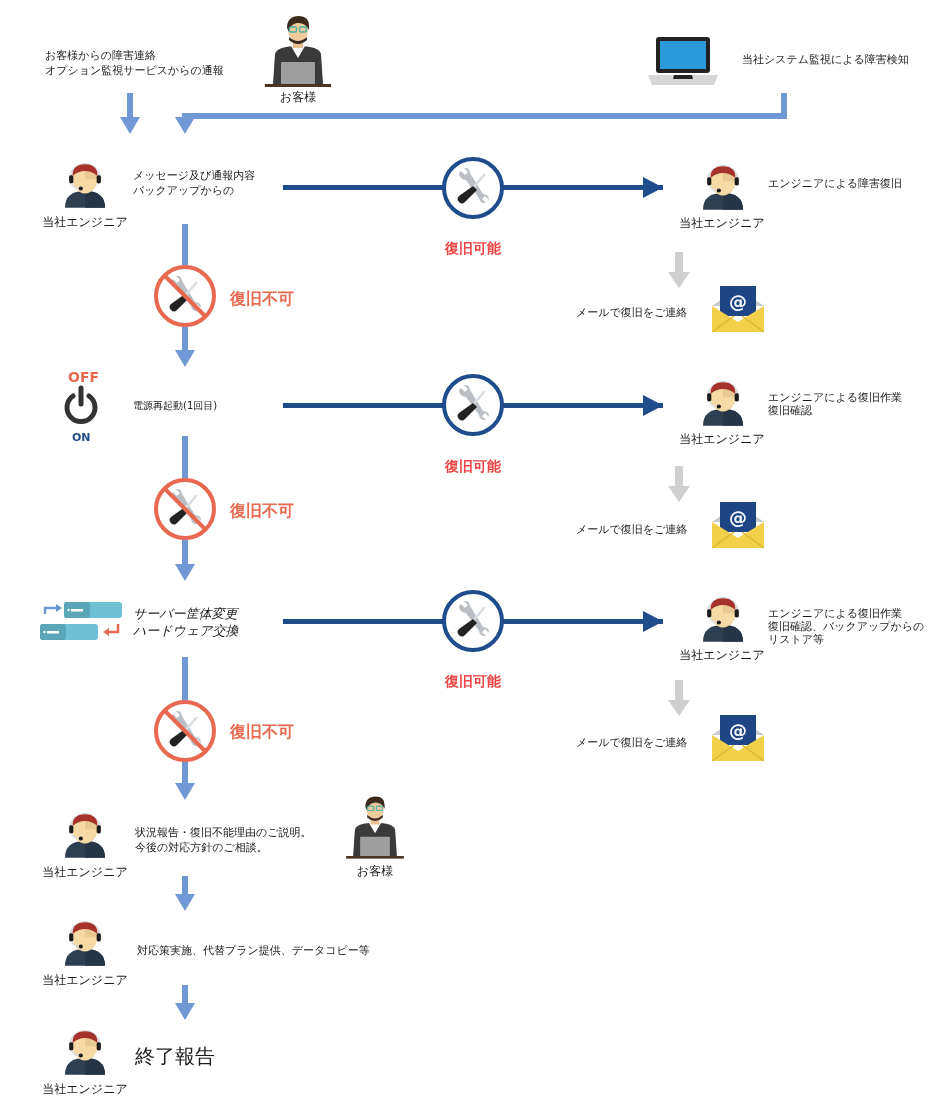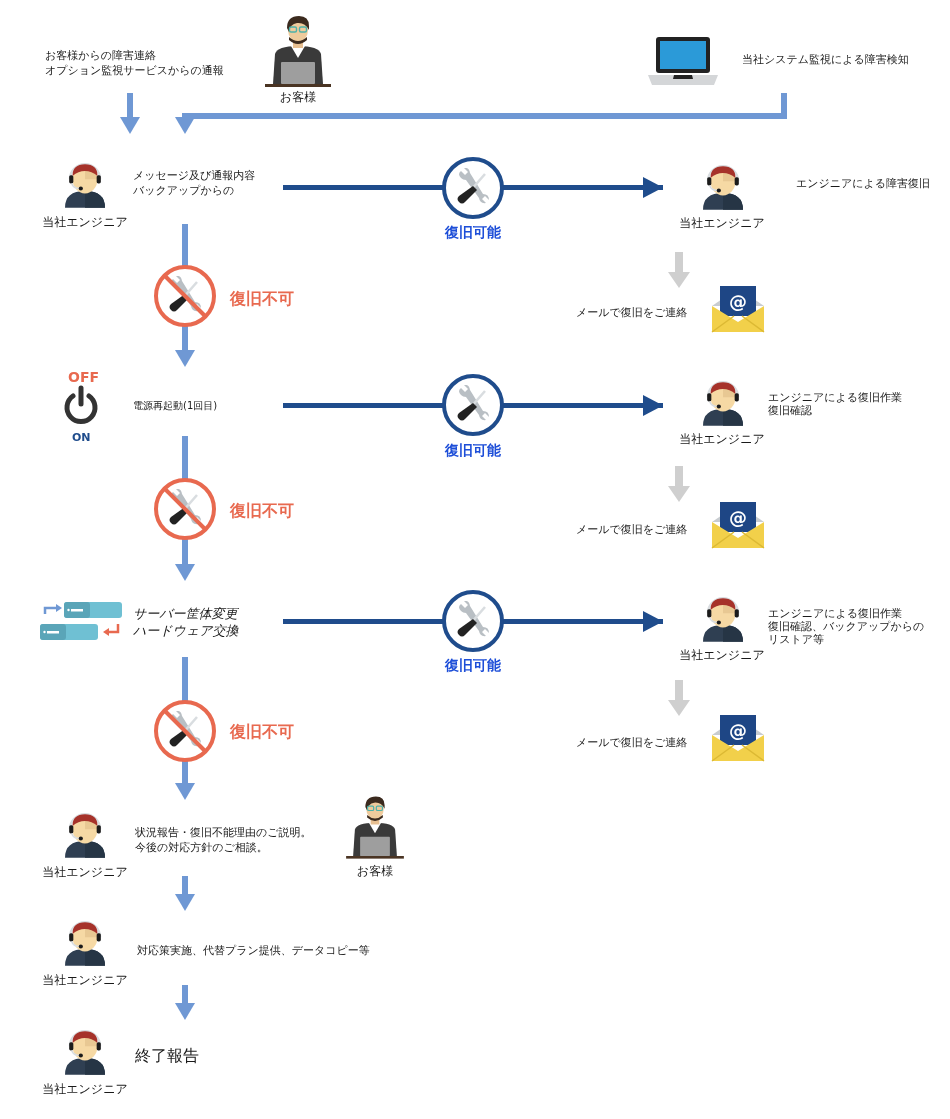--- a/index.html
+++ b/index.html
@@ -1,22 +1,22 @@
 <!DOCTYPE html>
 <html><head>
 <meta charset="utf-8">
 <style>
   html, body { margin:0; padding:0; background:#ffffff; }
   body { width:950px; height:1119px; position:relative; overflow:hidden;
          font-family:"DejaVu Sans","Liberation Sans",sans-serif; color:#222; }
   .abs { position:absolute; }
   .txt { font-size:11px; line-height:15px; color:#1a1a1a; white-space:nowrap; }
-  .txt-lg { font-size:16px; line-height:18px; color:#1a1a1a; white-space:nowrap; }
+  .txt-lg { font-size:20px; line-height:18px; color:#1a1a1a; white-space:nowrap; }
   .lbl { font-size:12px; line-height:12px; color:#1a1a1a; text-align:center; white-space:nowrap; }
-  .ok { font-size:14px; font-weight:bold; color:#1d4ed8; text-align:center; white-space:nowrap; }
+  .ok { font-size:14px; font-weight:bold; color:#ef4444; text-align:center; white-space:nowrap;margin-top:16px; }
   .ng { font-size:16px; font-weight:bold; color:#e8694f; white-space:nowrap; }
   .off { font-size:14px; font-weight:bold; color:#e8694f; }
   .on { font-size:11px; font-weight:bold; color:#1f4c8c; }
   svg { display:block; overflow:visible; }
 </style>
 </head>
 <body>
 
 <svg width="0" height="0" style="position:absolute">
   <defs>
@@ -164,21 +164,21 @@
   </svg>
 </div>
 <div class="abs ok" style="left:423px;top:224px;width:100px;">復旧可能</div>
 
 <div class="abs" style="left:698px;top:152px;width:50px;height:62px;">
   <svg width="50" height="62">
       <use href="#engineer"></use>
     </svg>
 </div>
 <div class="abs lbl" style="left:677px;top:217px;width:90px;">当社エンジニア</div>
-<div class="abs txt" style="left:768px;top:176px;white-space:pre;margin-left:28px;">エンジニアによる障害復旧</div>
+<div class="abs txt" style="left:768px;top:176px;white-space:pre;">エンジニアによる障害復旧</div>
 
 <div class="abs txt" style="left:576px;top:305px;">メールで復旧をご連絡</div>
 <div class="abs" style="left:710px;top:284px;width:56px;height:50px;">
   <svg width="56" height="50">
       <use href="#envelope"></use>
     </svg>
 </div>
 
 <div class="abs" style="left:153px;top:264px;width:64px;height:64px;">
   <svg width="64" height="64">

